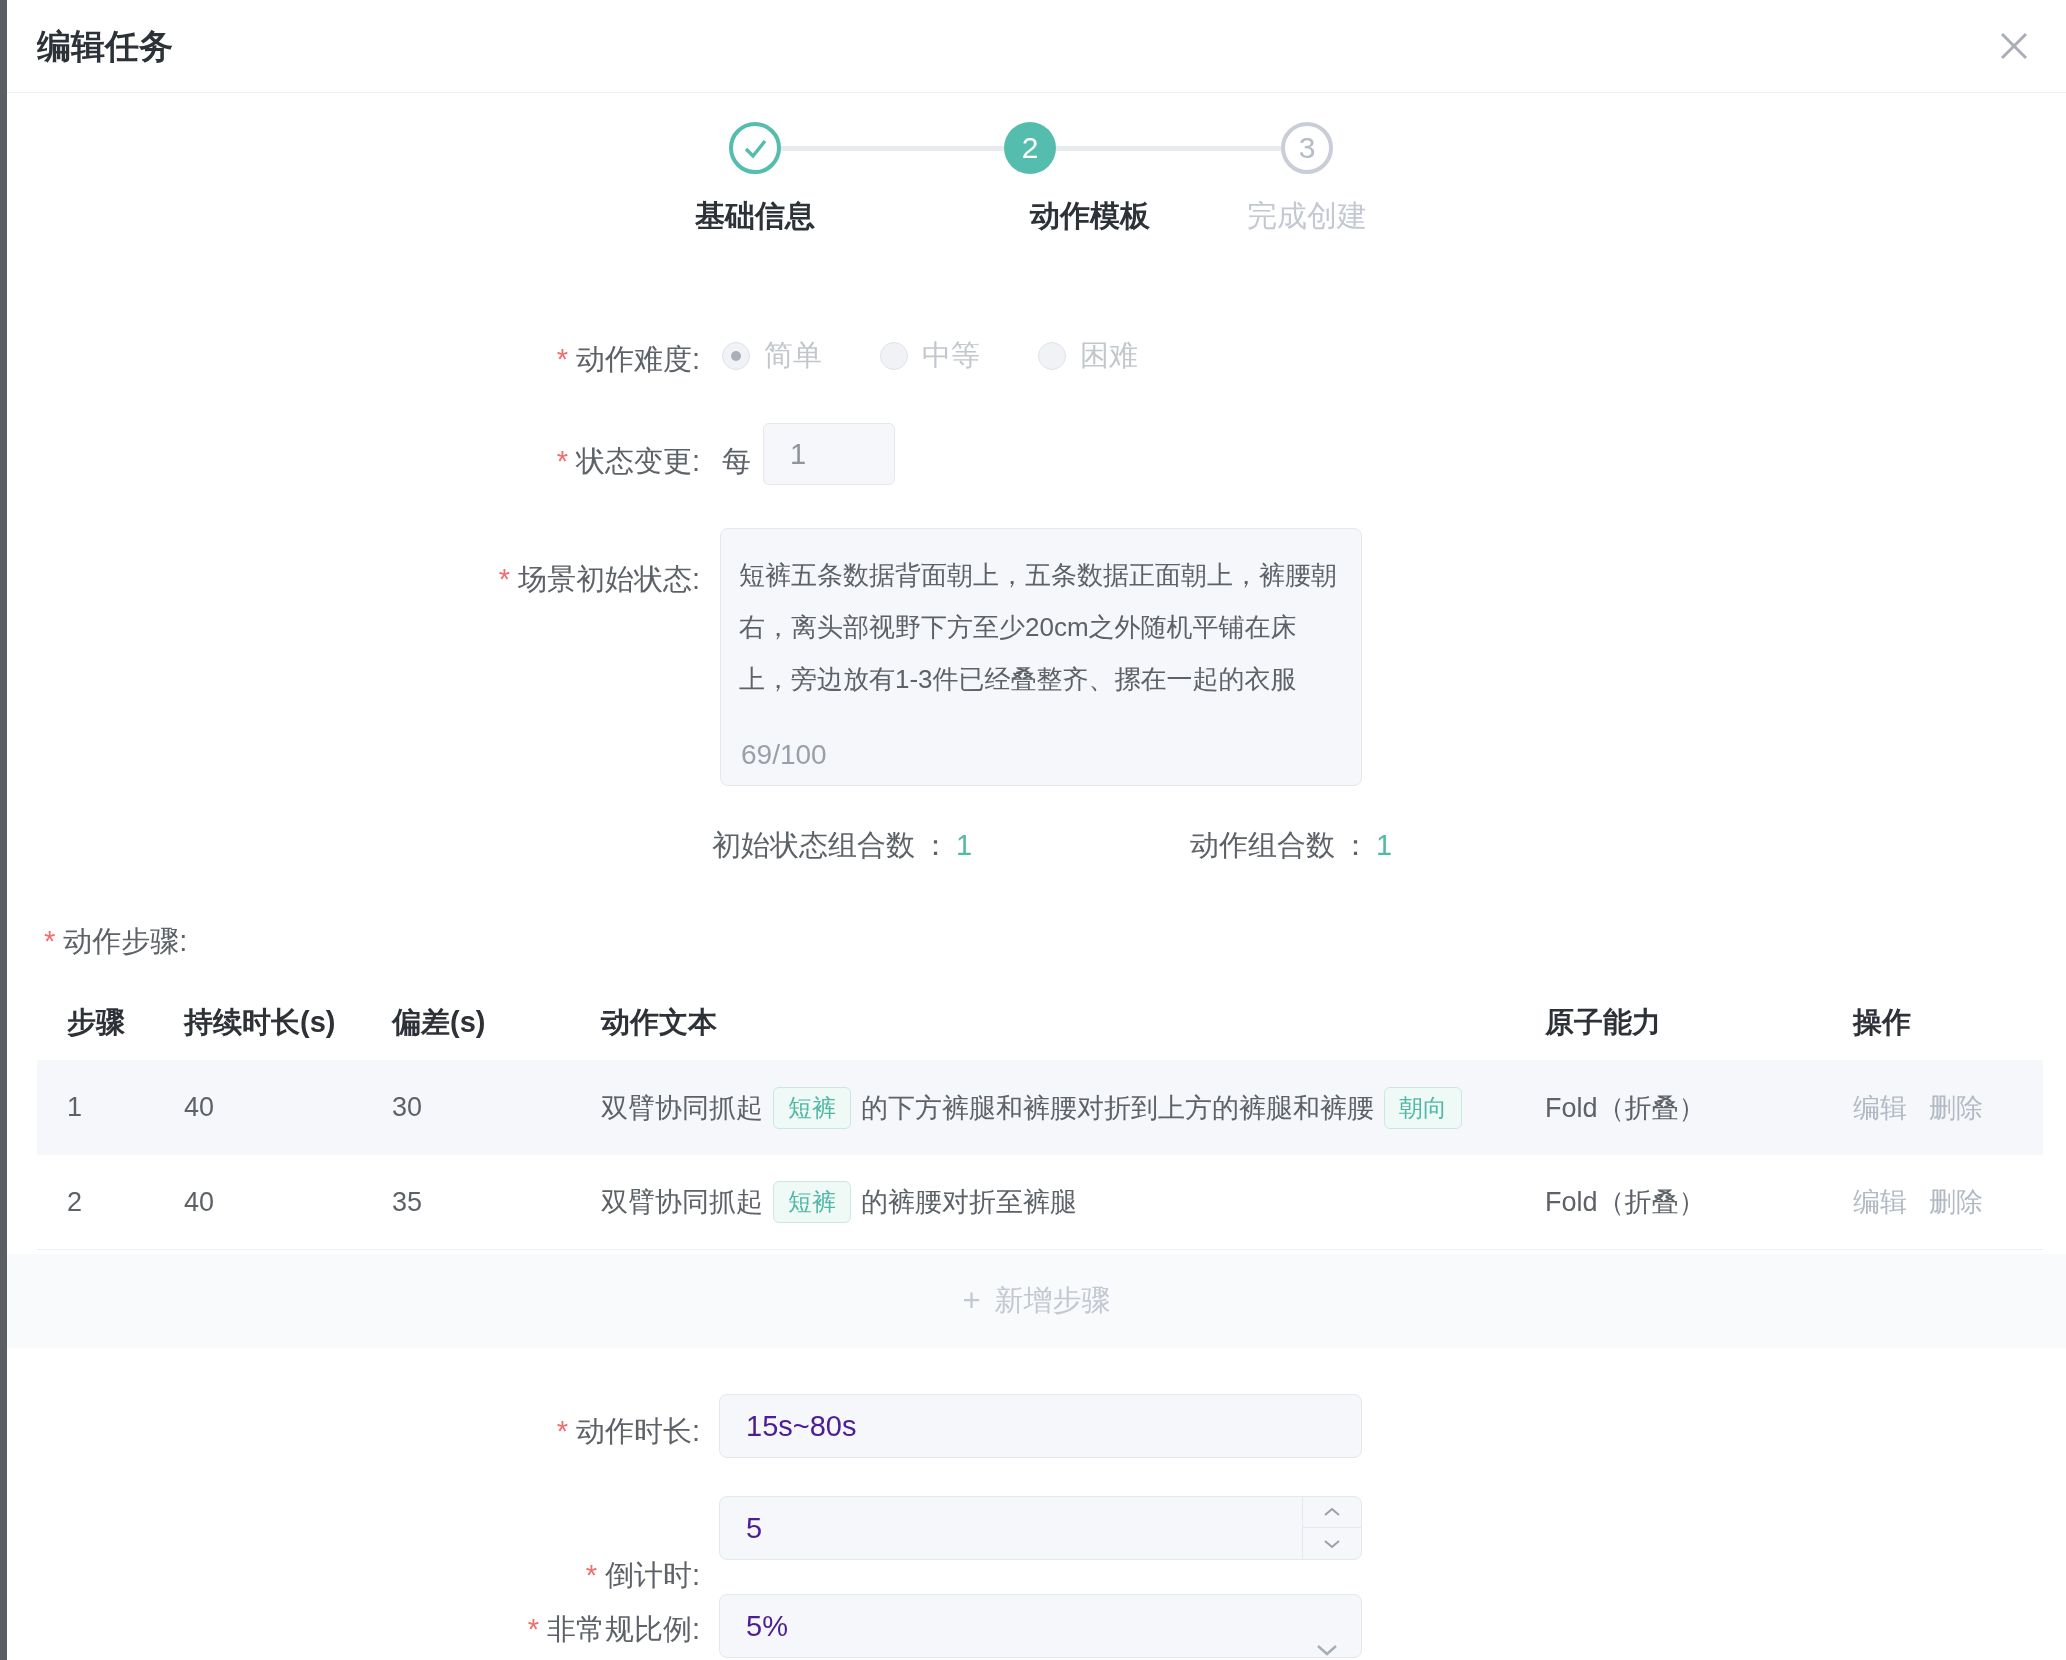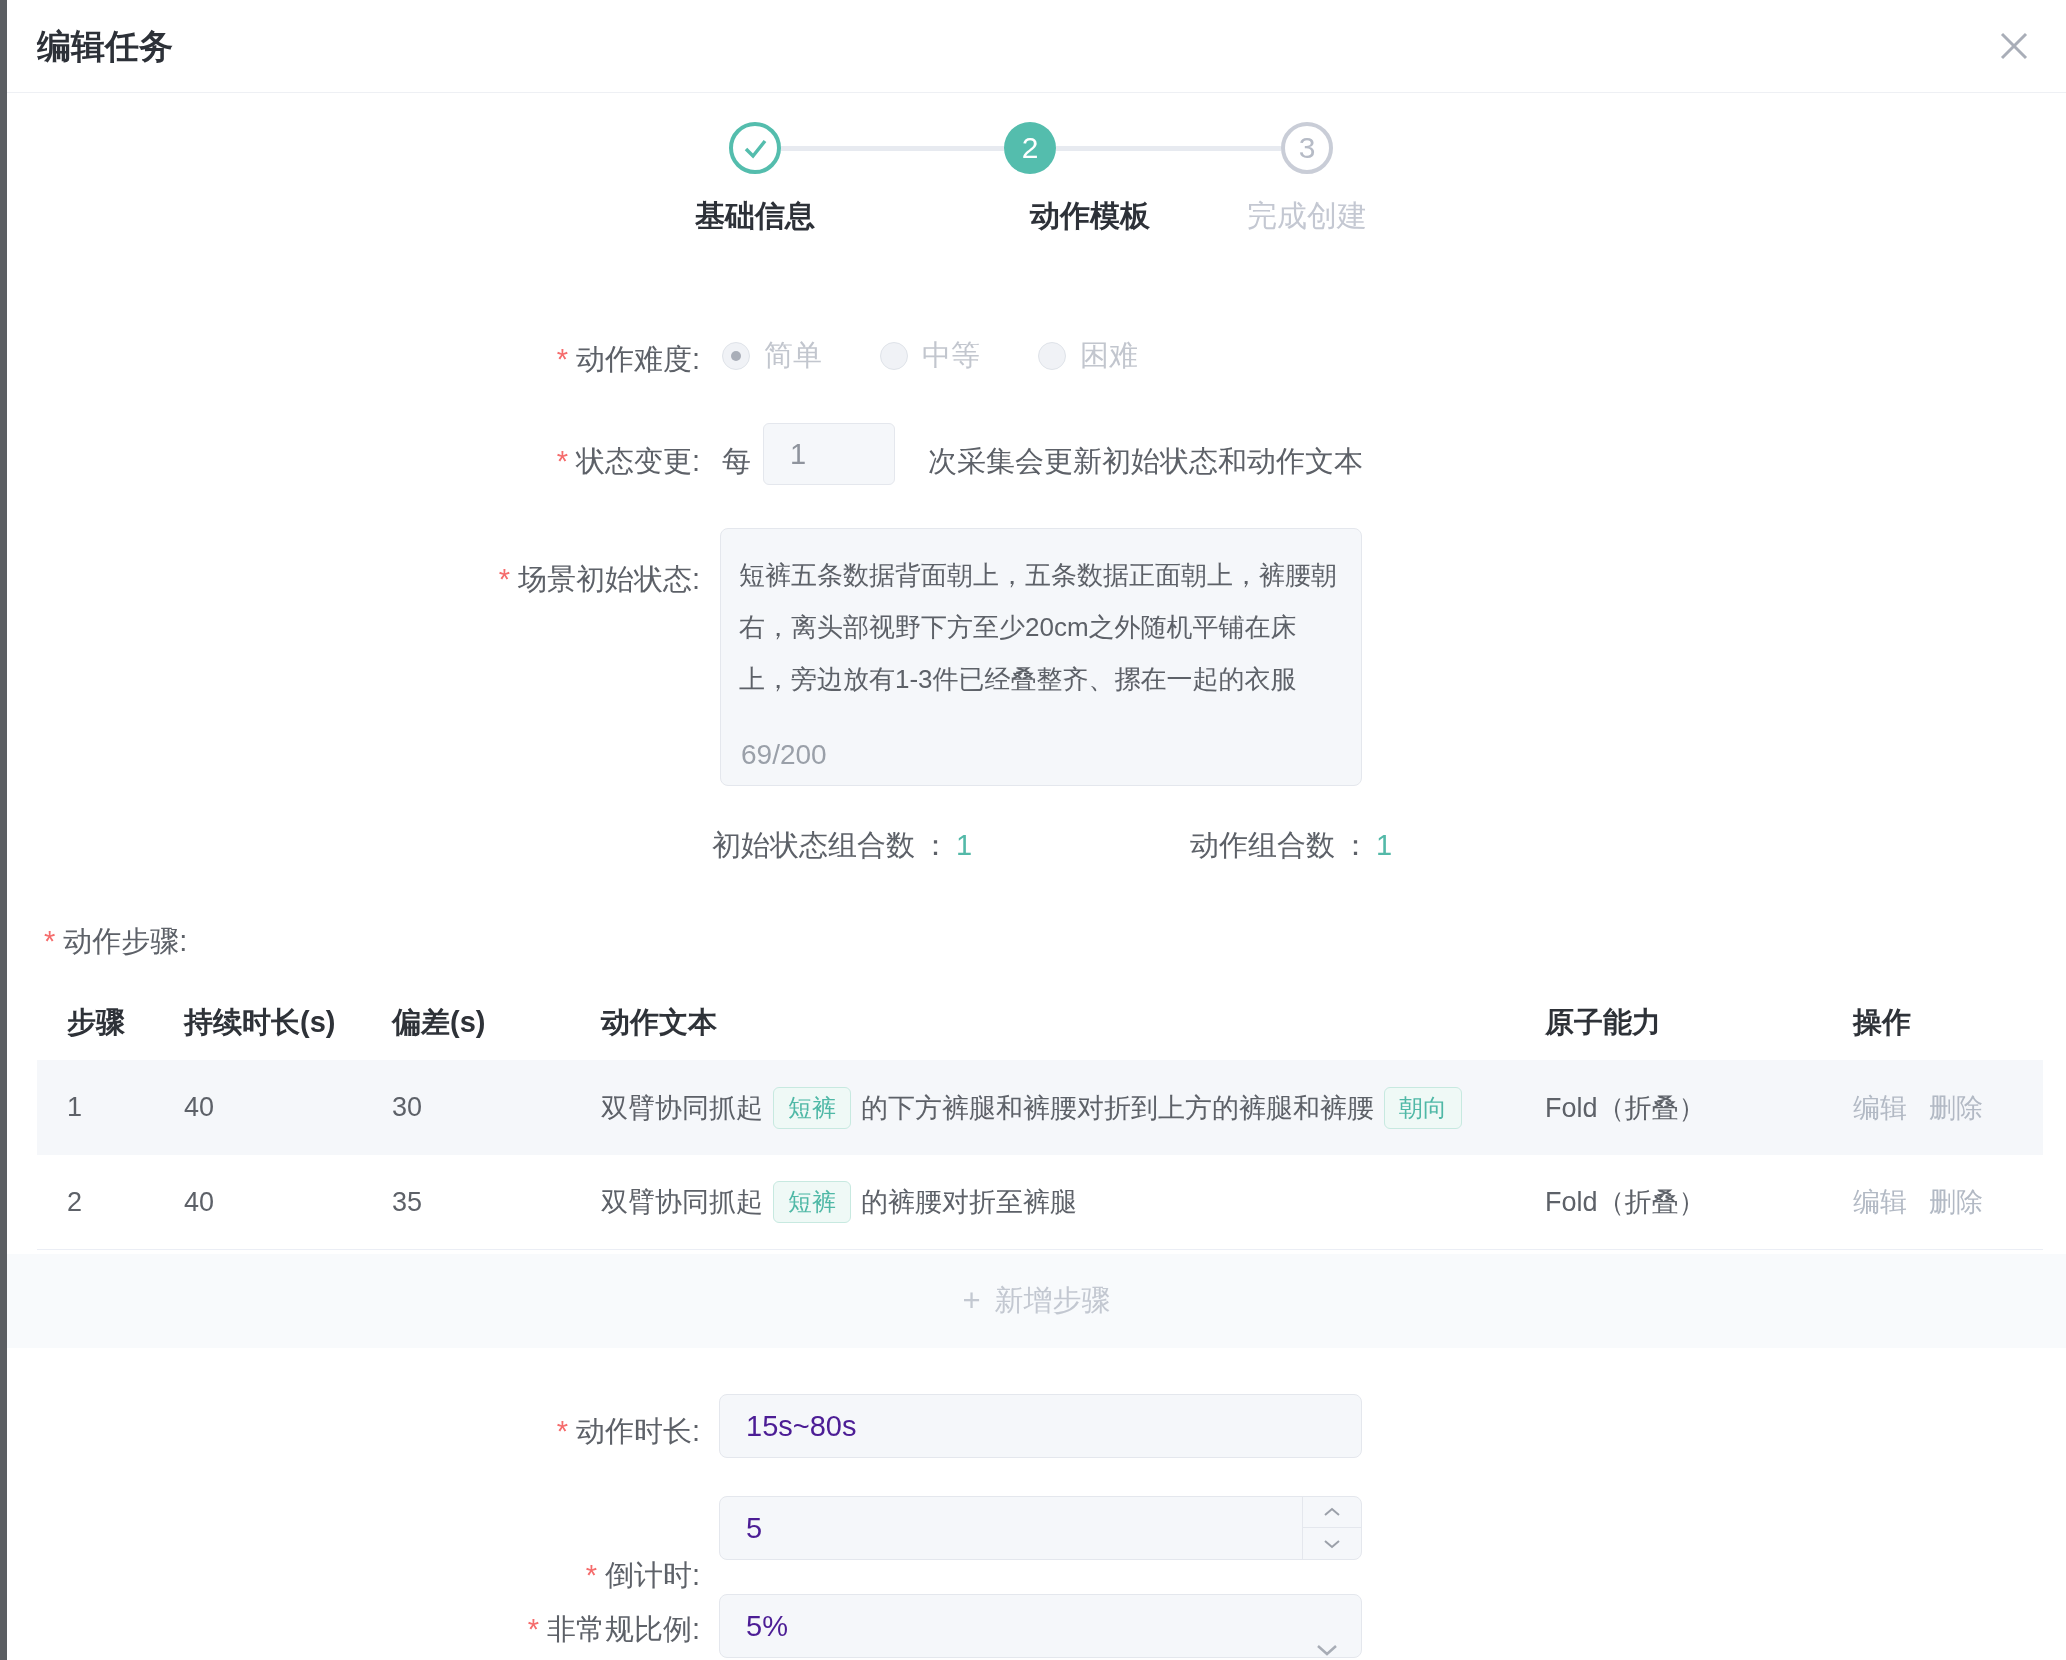--- a/index.html
+++ b/index.html
@@ -139,28 +139,27 @@
       <span class="radio-circle"></span>
       <span class="radio-label">困难</span>
     </div>
   </div>
 
   <div class="f-label" style="left:380px; width:320px; top:442px;">
     <span class="star">*</span><span>状态变更:</span>
   </div>
   <div class="inline-text" style="left:722px; top:442px;">每</div>
   <div class="mini-input">1</div>
-  <div class="inline-text" style="left:928px; top:442px;">次采集会更新初始状态和动作文本</div>
 
   <div class="f-label" style="left:340px; width:360px; top:560px;">
     <span class="star">*</span><span>场景初始状态:</span>
   </div>
   <div class="textarea-box">
     <div class="textarea-text">短裤五条数据背面朝上，五条数据正面朝上，裤腰朝右，离头部视野下方至少20cm之外随机平铺在床上，旁边放有1-3件已经叠整齐、摞在一起的衣服</div>
-    <div class="textarea-counter">69/200</div>
+    <div class="textarea-counter">69/100</div>
   </div>
 
   <div class="combo combo-left">
     <span>初始状态组合数</span><span class="combo-sep">：</span><span class="combo-val">1</span>
   </div>
   <div class="combo combo-right">
     <span>动作组合数</span><span class="combo-sep">：</span><span class="combo-val">1</span>
   </div>
 
   <div class="steps-label">

